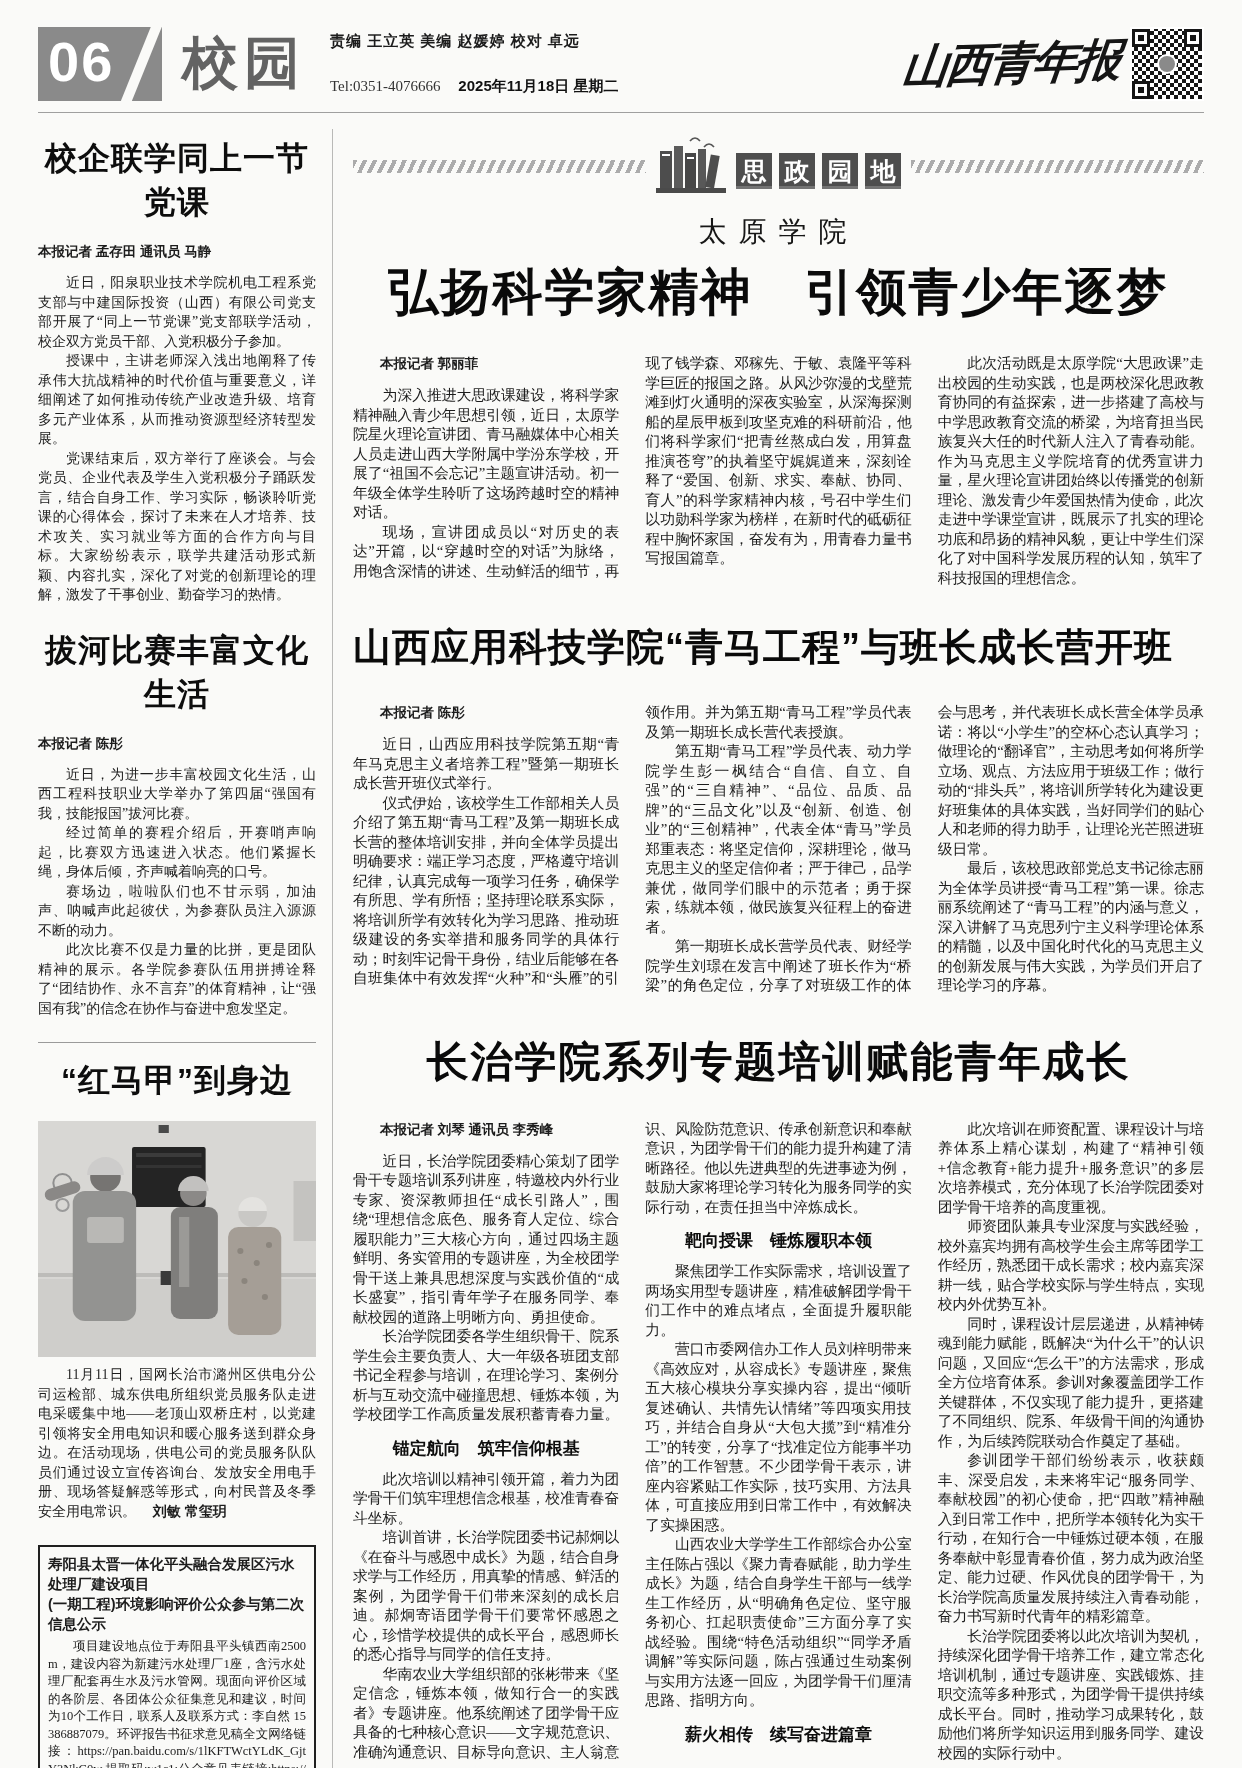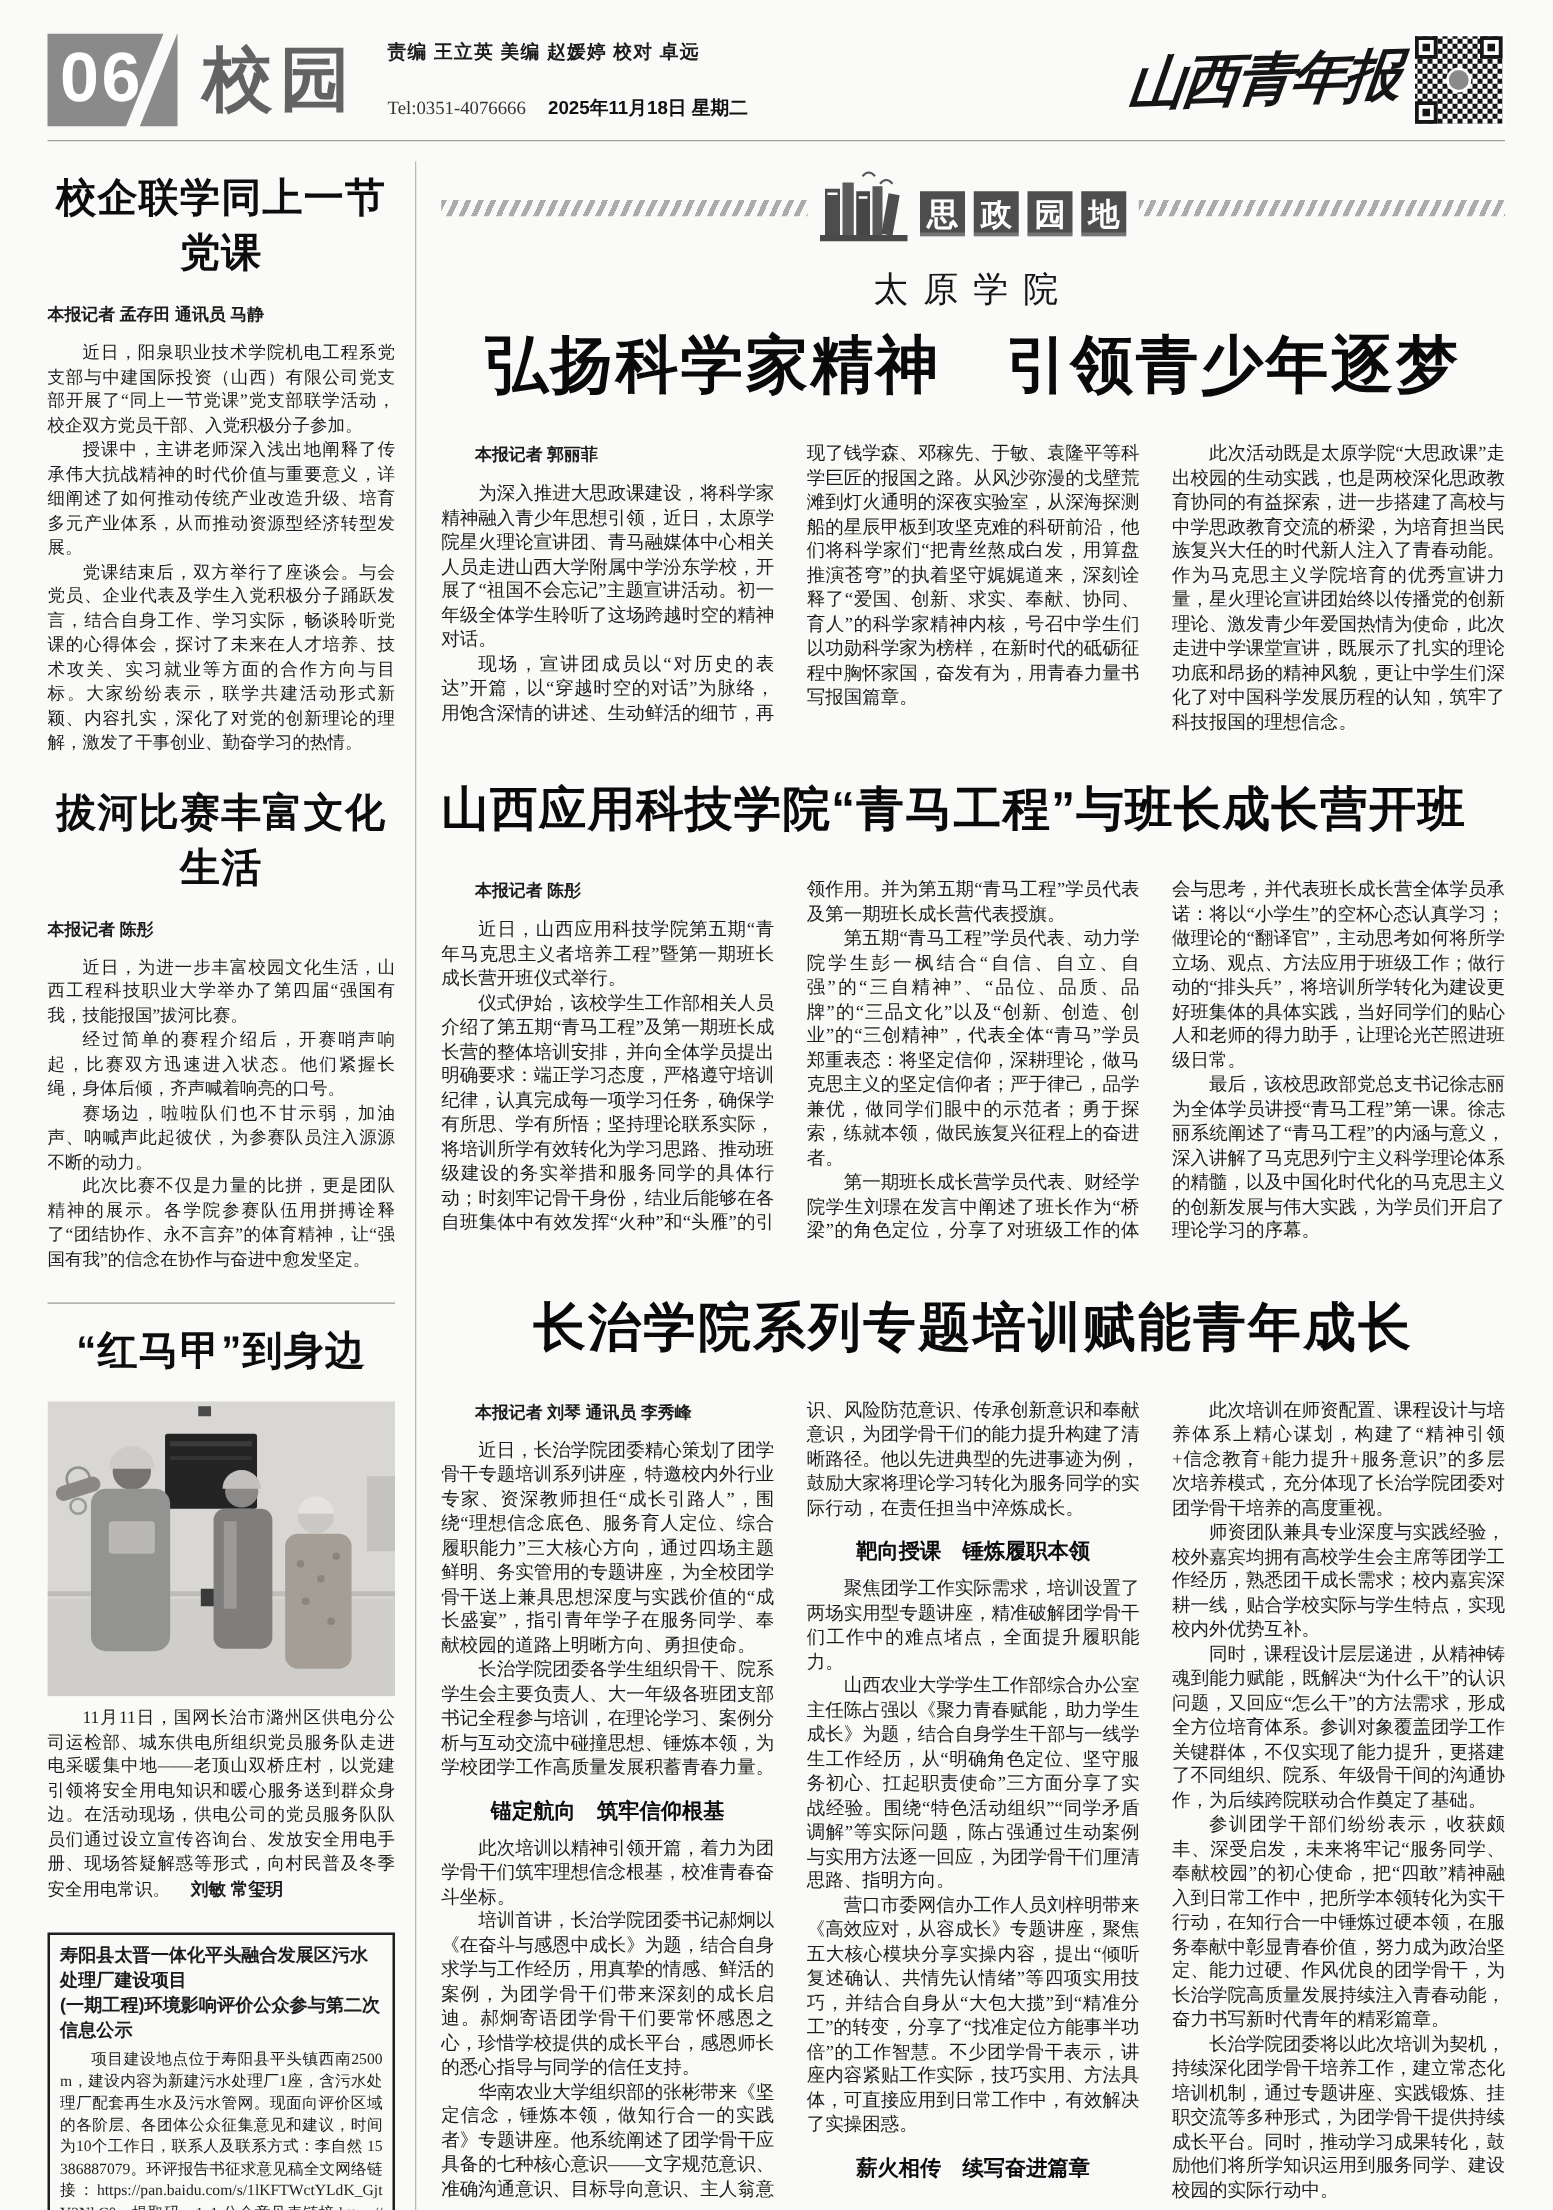--- a/index.html
+++ b/index.html
@@ -1,20 +1,20 @@
 <!DOCTYPE html>
 <html><head>
 <meta charset="utf-8">
 <style>
   html,body{margin:0;padding:0;background:#e8e8e6;}
   .page{width:1242px;height:1768px;margin:0 auto;background:#fafaf8;overflow:hidden;position:relative;
         font-family:"Liberation Serif","DejaVu Serif",serif;color:#1c1c1c;}
   
   .header{display:flex;align-items:center;padding:26px 38px 8px;gap:20px;}
-  .pagenum{position:relative;width:104px;height:74px;background:#8a8a8a;flex:none;}
+  .pagenum{position:relative;width:124px;height:74px;background:#8a8a8a;flex:none;}
   .pagenum .num{position:absolute;left:10px;top:2px;color:#fff;font-family:"Liberation Sans",sans-serif;
         font-weight:bold;font-size:56px;letter-spacing:2px;}
   .pagenum::after{content:"";position:absolute;right:16px;top:-2px;width:11px;height:82px;background:#fafaf8;transform:skewX(-22deg);}
   .section-title{font-size:56px;font-weight:bold;color:#636363;letter-spacing:6px;flex:none;}
   .editors{margin-left:4px;}
   .ed1{font-family:"Liberation Sans",sans-serif;font-weight:bold;font-size:15px;letter-spacing:1px;margin-bottom:26px;}
   .ed2{font-size:15px;color:#333;}
   .ed2 .date{font-weight:bold;color:#111;margin-left:14px;font-family:"Liberation Sans",sans-serif;}
   .mast{margin-left:auto;display:flex;align-items:center;gap:12px;}
   .mast-logo{font-size:46px;font-weight:bold;font-style:italic;letter-spacing:-3px;transform:skewX(-8deg) rotate(-2deg);color:#151515;white-space:nowrap;}
@@ -239,22 +239,22 @@
         <div class="cols">
           <p class="byline">本报记者 刘琴 通讯员 李秀峰</p>
           <p>近日，长治学院团委精心策划了团学骨干专题培训系列讲座，特邀校内外行业专家、资深教师担任“成长引路人”，围绕“理想信念底色、服务育人定位、综合履职能力”三大核心方向，通过四场主题鲜明、务实管用的专题讲座，为全校团学骨干送上兼具思想深度与实践价值的“成长盛宴”，指引青年学子在服务同学、奉献校园的道路上明晰方向、勇担使命。</p>
           <p>长治学院团委各学生组织骨干、院系学生会主要负责人、大一年级各班团支部书记全程参与培训，在理论学习、案例分析与互动交流中碰撞思想、锤炼本领，为学校团学工作高质量发展积蓄青春力量。</p>
           <div class="subhead">锚定航向　筑牢信仰根基</div>
           <p>此次培训以精神引领开篇，着力为团学骨干们筑牢理想信念根基，校准青春奋斗坐标。</p>
           <p>培训首讲，长治学院团委书记郝炯以《在奋斗与感恩中成长》为题，结合自身求学与工作经历，用真挚的情感、鲜活的案例，为团学骨干们带来深刻的成长启迪。郝炯寄语团学骨干们要常怀感恩之心，珍惜学校提供的成长平台，感恩师长的悉心指导与同学的信任支持。</p>
           <p>华南农业大学组织部的张彬带来《坚定信念，锤炼本领，做知行合一的实践者》专题讲座。他系统阐述了团学骨干应具备的七种核心意识——文字规范意识、准确沟通意识、目标导向意识、主人翁意识、风险防范意识、传承创新意识和奉献意识，为团学骨干们的能力提升构建了清晰路径。他以先进典型的先进事迹为例，鼓励大家将理论学习转化为服务同学的实际行动，在责任担当中淬炼成长。</p>
           <div class="subhead">靶向授课　锤炼履职本领</div>
           <p>聚焦团学工作实际需求，培训设置了两场实用型专题讲座，精准破解团学骨干们工作中的难点堵点，全面提升履职能力。</p>
+          <p>营口市委网信办工作人员刘梓明带来《高效应对，从容成长》专题讲座，聚焦五大核心模块分享实操内容，提出“倾听复述确认、共情先认情绪”等四项实用技巧，并结合自身从“大包大揽”到“精准分工”的转变，分享了“找准定位方能事半功倍”的工作智慧。不少团学骨干表示，讲座内容紧贴工作实际，技巧实用、方法具体，可直接应用到日常工作中，有效解决了实操困惑。</p>
           <p>山西农业大学学生工作部综合办公室主任陈占强以《聚力青春赋能，助力学生成长》为题，结合自身学生干部与一线学生工作经历，从“明确角色定位、坚守服务初心、扛起职责使命”三方面分享了实战经验。围绕“特色活动组织”“同学矛盾调解”等实际问题，陈占强通过生动案例与实用方法逐一回应，为团学骨干们厘清思路、指明方向。</p>
-          <p>营口市委网信办工作人员刘梓明带来《高效应对，从容成长》专题讲座，聚焦五大核心模块分享实操内容，提出“倾听复述确认、共情先认情绪”等四项实用技巧，并结合自身从“大包大揽”到“精准分工”的转变，分享了“找准定位方能事半功倍”的工作智慧。不少团学骨干表示，讲座内容紧贴工作实际，技巧实用、方法具体，可直接应用到日常工作中，有效解决了实操困惑。</p>
           <div class="subhead">薪火相传　续写奋进篇章</div>
           <p>此次培训在师资配置、课程设计与培养体系上精心谋划，构建了“精神引领+信念教育+能力提升+服务意识”的多层次培养模式，充分体现了长治学院团委对团学骨干培养的高度重视。</p>
           <p>师资团队兼具专业深度与实践经验，校外嘉宾均拥有高校学生会主席等团学工作经历，熟悉团干成长需求；校内嘉宾深耕一线，贴合学校实际与学生特点，实现校内外优势互补。</p>
           <p>同时，课程设计层层递进，从精神铸魂到能力赋能，既解决“为什么干”的认识问题，又回应“怎么干”的方法需求，形成全方位培育体系。参训对象覆盖团学工作关键群体，不仅实现了能力提升，更搭建了不同组织、院系、年级骨干间的沟通协作，为后续跨院联动合作奠定了基础。</p>
           <p>参训团学干部们纷纷表示，收获颇丰、深受启发，未来将牢记“服务同学、奉献校园”的初心使命，把“四敢”精神融入到日常工作中，把所学本领转化为实干行动，在知行合一中锤炼过硬本领，在服务奉献中彰显青春价值，努力成为政治坚定、能力过硬、作风优良的团学骨干，为长治学院高质量发展持续注入青春动能，奋力书写新时代青年的精彩篇章。</p>
           <p>长治学院团委将以此次培训为契机，持续深化团学骨干培养工作，建立常态化培训机制，通过专题讲座、实践锻炼、挂职交流等多种形式，为团学骨干提供持续成长平台。同时，推动学习成果转化，鼓励他们将所学知识运用到服务同学、建设校园的实际行动中。</p>
         </div>
       </section>
 
     </main>

